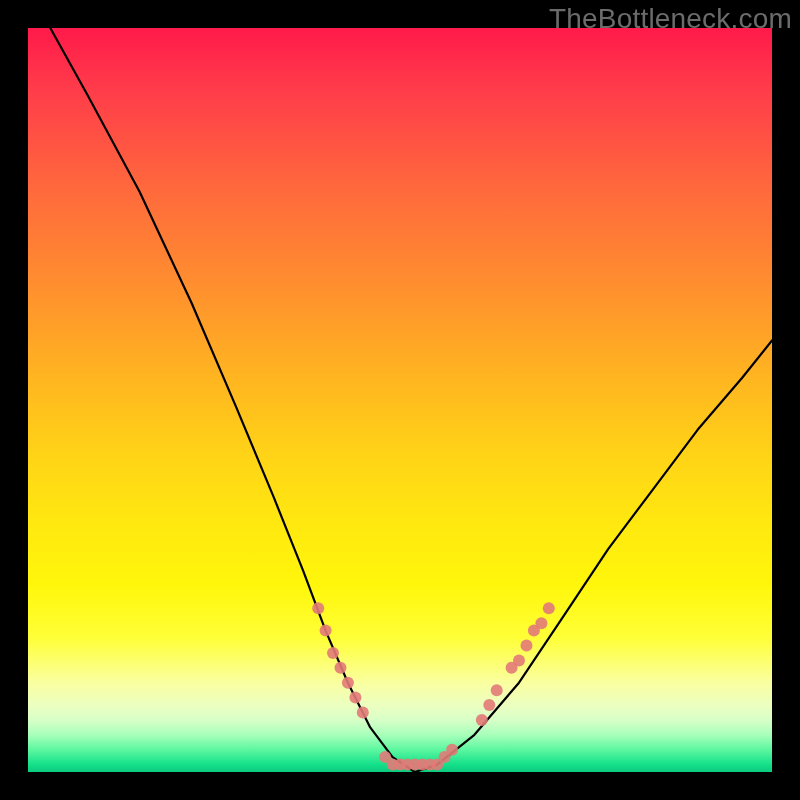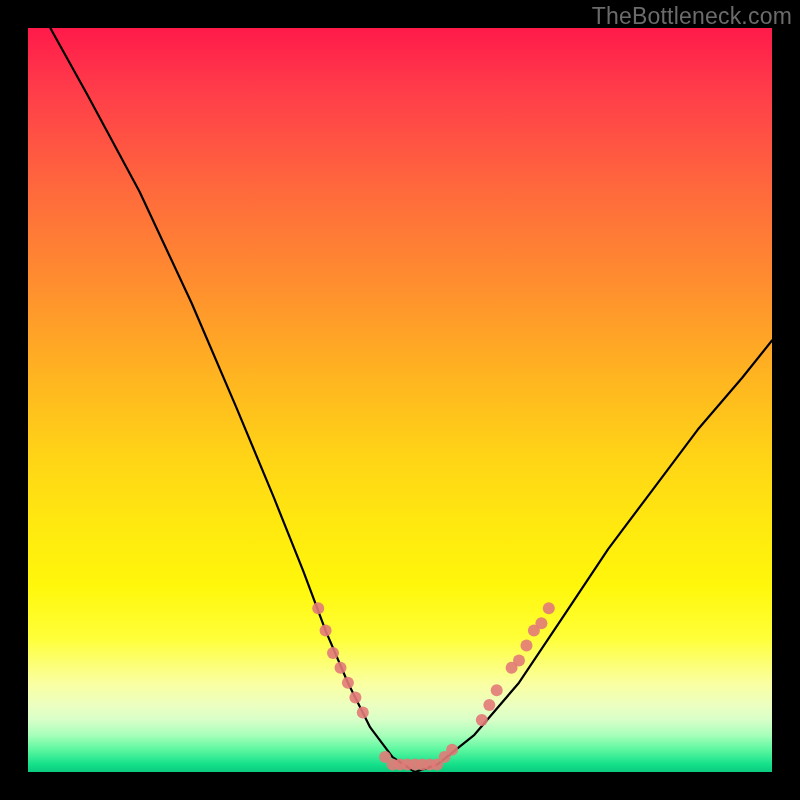--- a/index.html
+++ b/index.html
@@ -49,21 +49,21 @@
       #5cf7a0 97%,
       #14e08a 99%,
       #0acb7e 100%
     );
   }
   .watermark {
     position: absolute;
     top: 3px;
     right: 8px;
     font-family: Arial, Helvetica, sans-serif;
-    font-size: 23px;
+    font-size: 28px;
     font-weight: 500;
     color: #6b6b6b;
     letter-spacing: 0.2px;
     user-select: none;
     text-align: center;
   }
   svg.curve {
     position: absolute;
     left: 0;
     top: 0;

